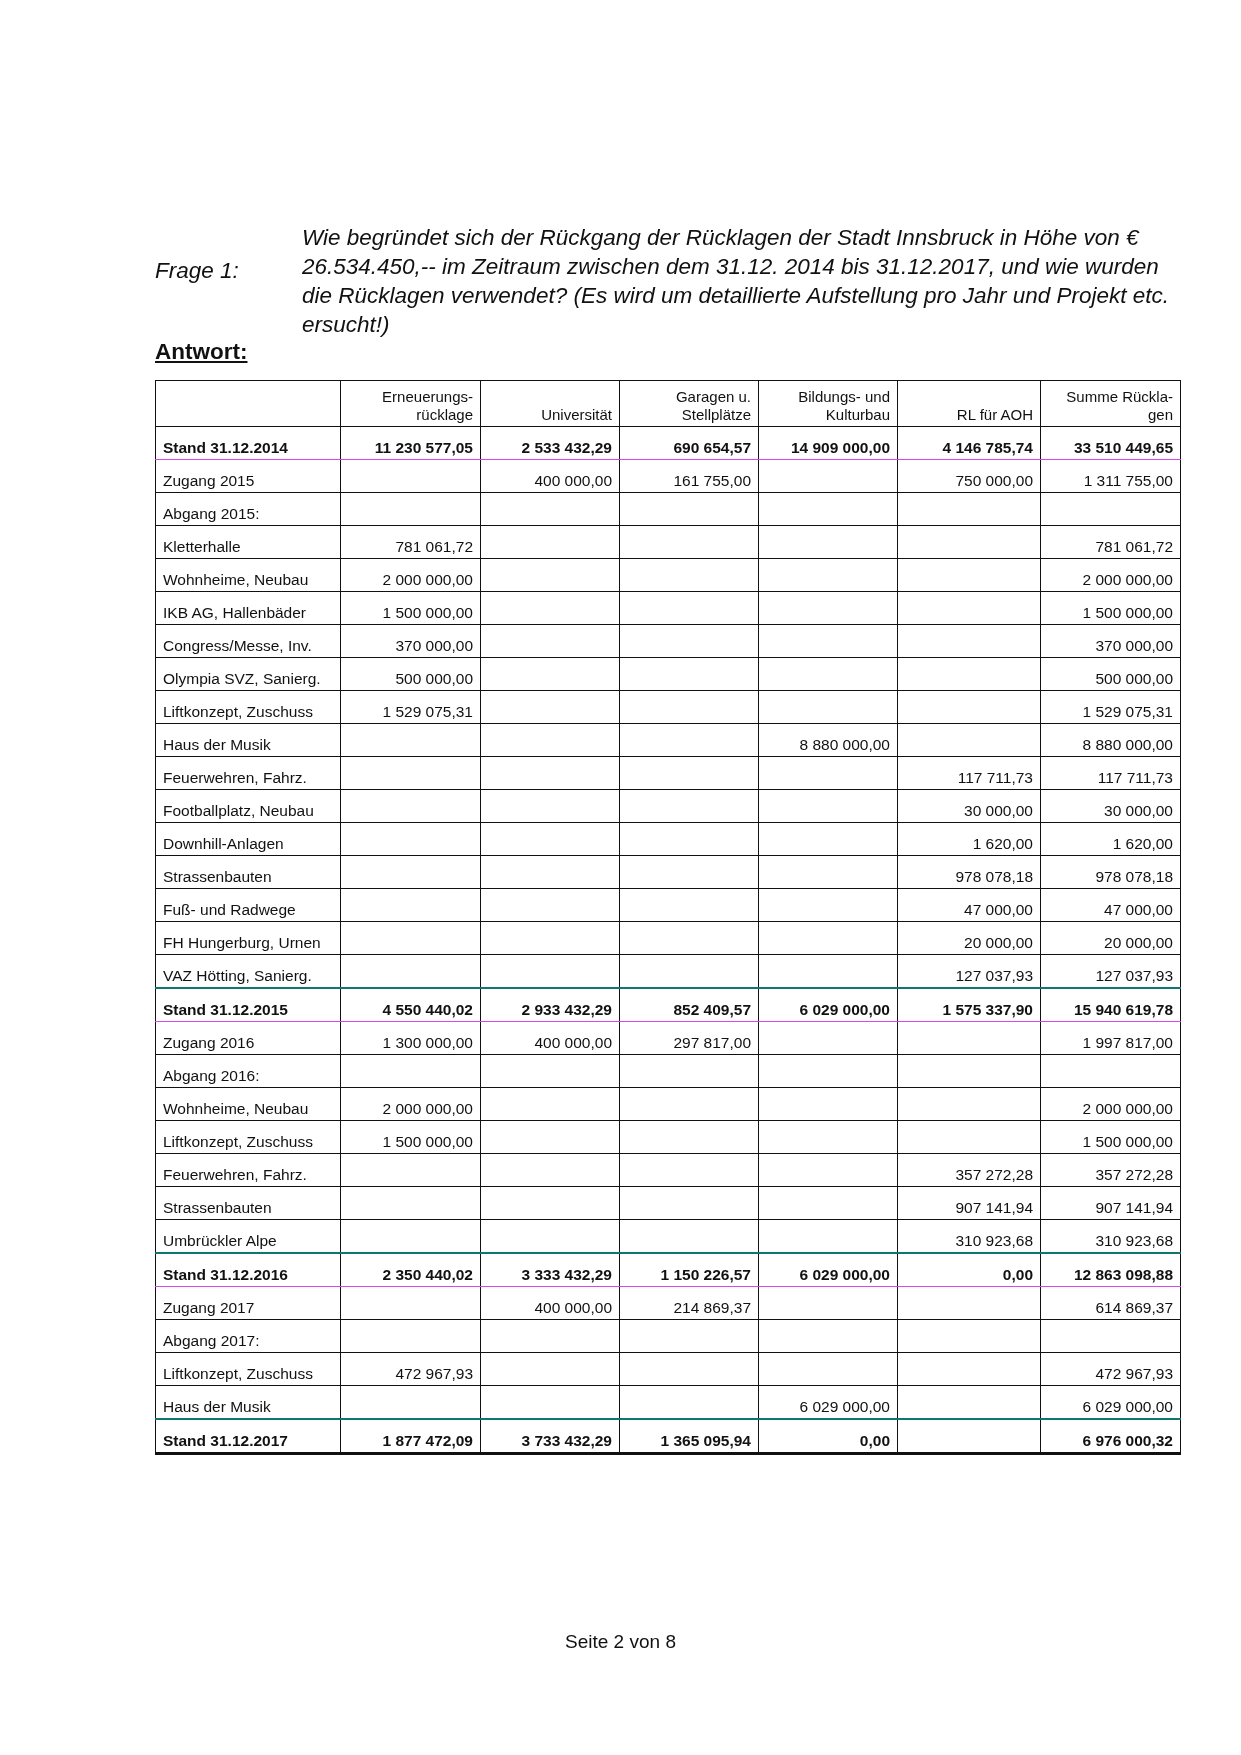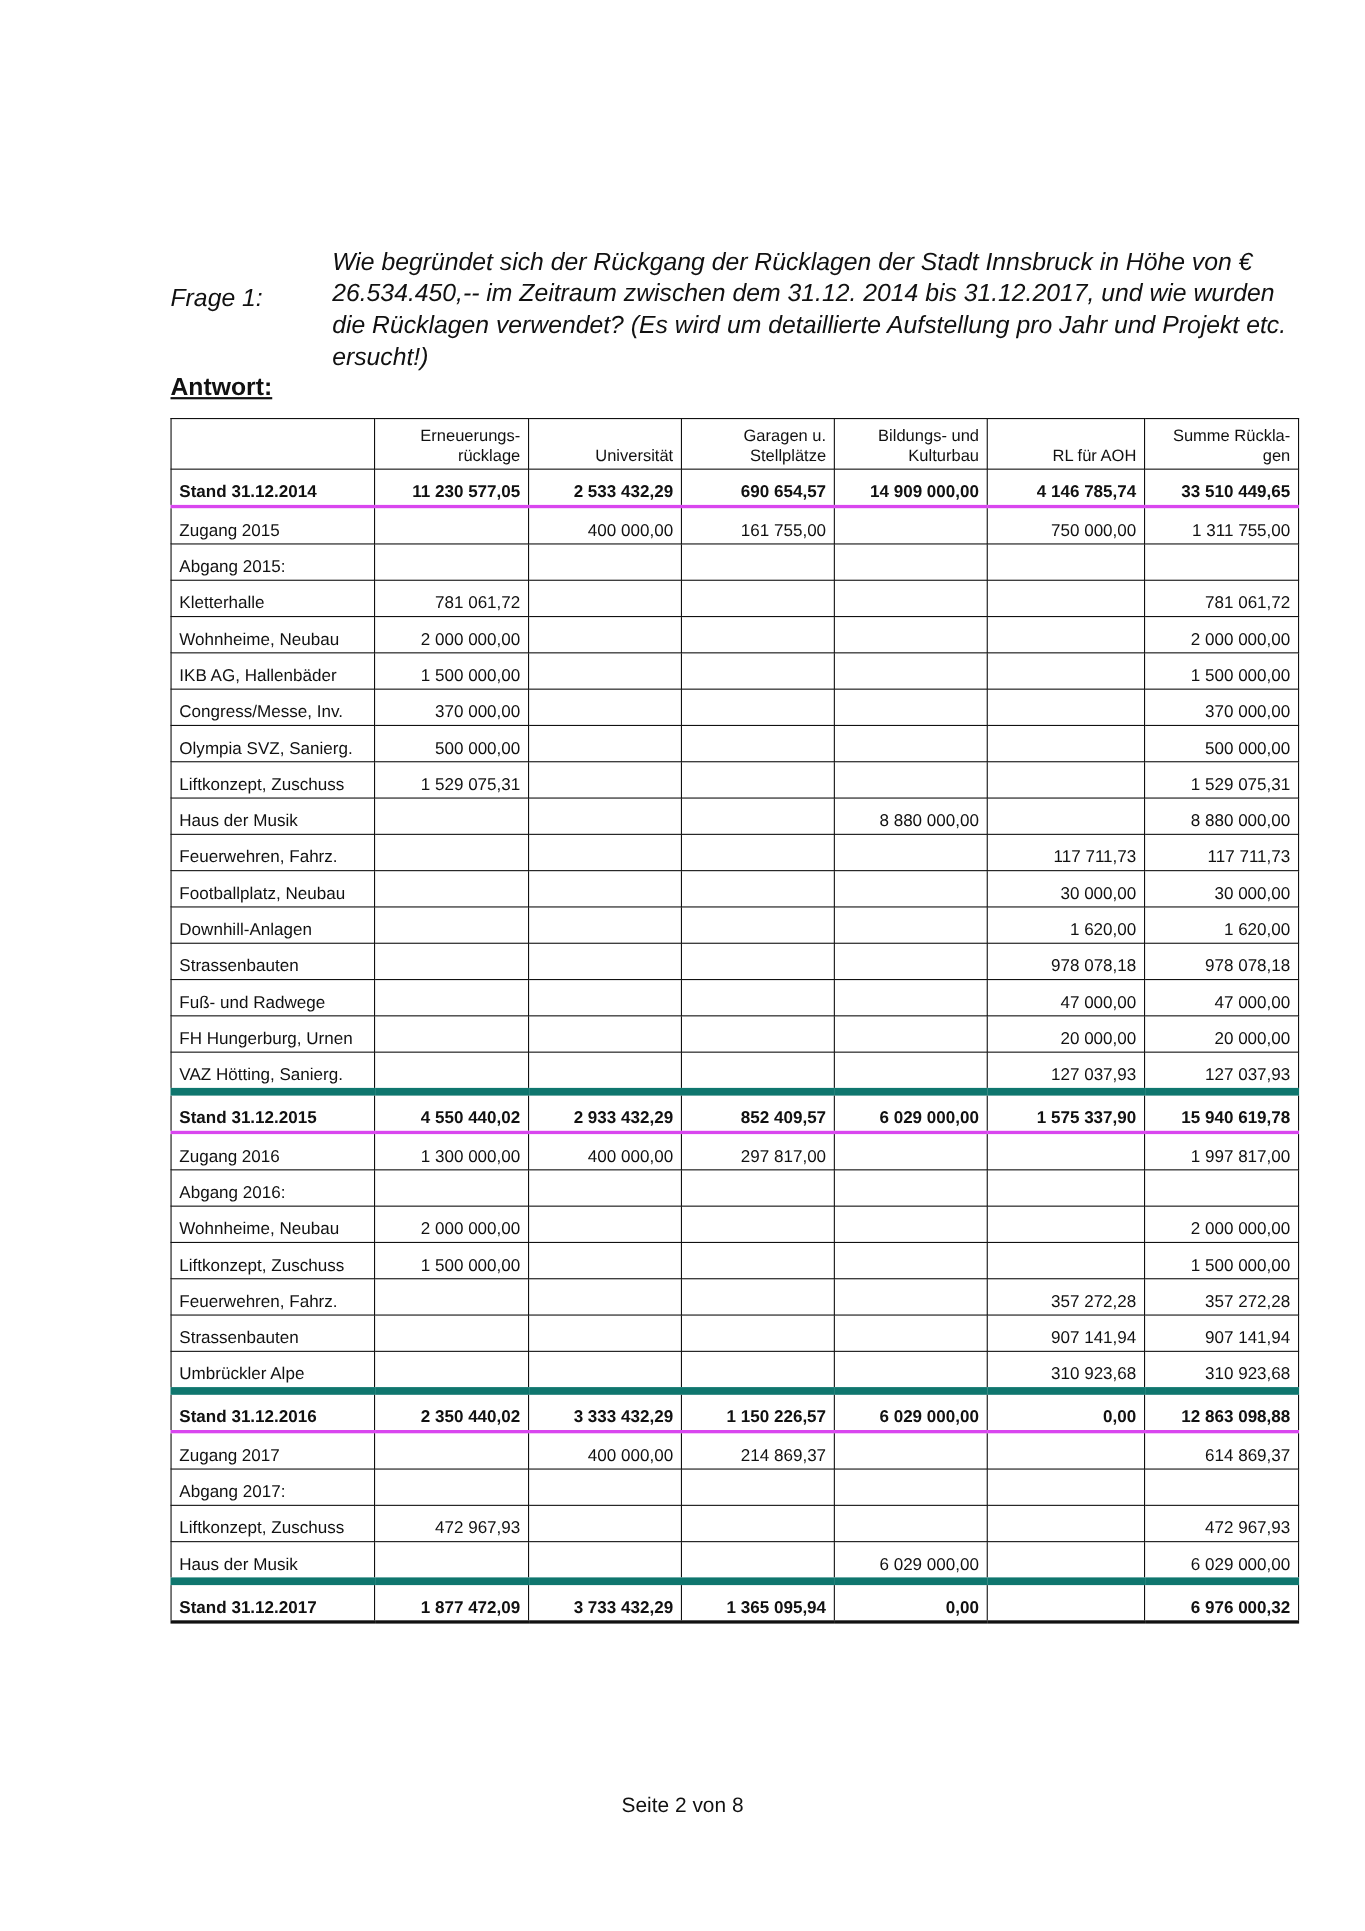--- a/index.html
+++ b/index.html
@@ -10,22 +10,22 @@
   .q-label { position: absolute; left: 0; top: 0; margin-top: 48px; }
   .q-text { position: absolute; left: 147px; top: 15px; width: 880px; }
   .answer-label { position: absolute; top: 339px; left: 155px; font-weight: bold; font-size: 22.5px; text-decoration: underline; }
   table.rl { position: absolute; top: 380px; left: 155px; width: 1025px;
              border-collapse: collapse; table-layout: fixed; font-size: 15.5px; }
   table.rl td, table.rl th { border: 1.3px solid #111; padding: 0 7px 2px 7px;
              vertical-align: bottom; height: 30px; line-height: 18px; }
   table.rl th { font-weight: normal; text-align: right; height: 43px; font-size: 15px; }
   table.rl td.lbl { text-align: left; }
   table.rl td.num { text-align: right; }
-  table.rl tr.stand td { font-weight: bold; border-bottom: 3px solid #d946ef; }
-  table.rl tr.pre-stand td { border-bottom: 7px solid #0f766e; }
+  table.rl tr.stand td { font-weight: bold; border-bottom: 1px solid #d946ef; }
+  table.rl tr.pre-stand td { border-bottom: 2px solid #0f766e; }
   table.rl tr.tall td { height: 40px; }
   table.rl tr.last td { border-bottom: 3.5px solid #111; }
   .footer { position: absolute; top: 1631px; left: 0; width: 1241px; text-align: center; font-size: 19px; }
 </style>
 </head>
 <body>
 
 <div class="question">
   <div class="q-label">Frage 1:</div>
   <div class="q-text">Wie begründet sich der Rückgang der Rücklagen der Stadt Innsbruck in Höhe von € 26.534.450,-- im Zeitraum zwischen dem 31.12. 2014 bis 31.12.2017, und wie wurden die Rücklagen verwendet? (Es wird um detaillierte Aufstellung pro Jahr und Projekt etc. ersucht!)</div>

